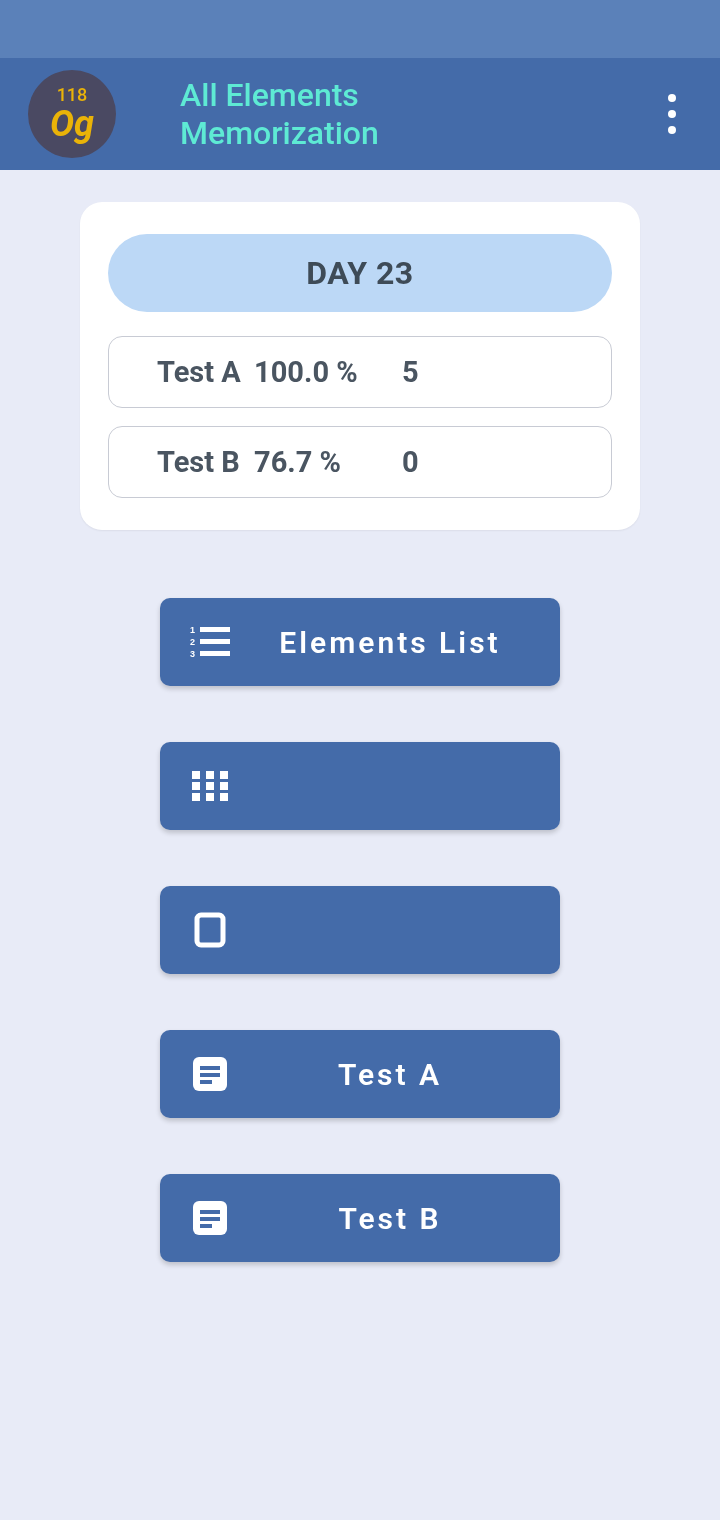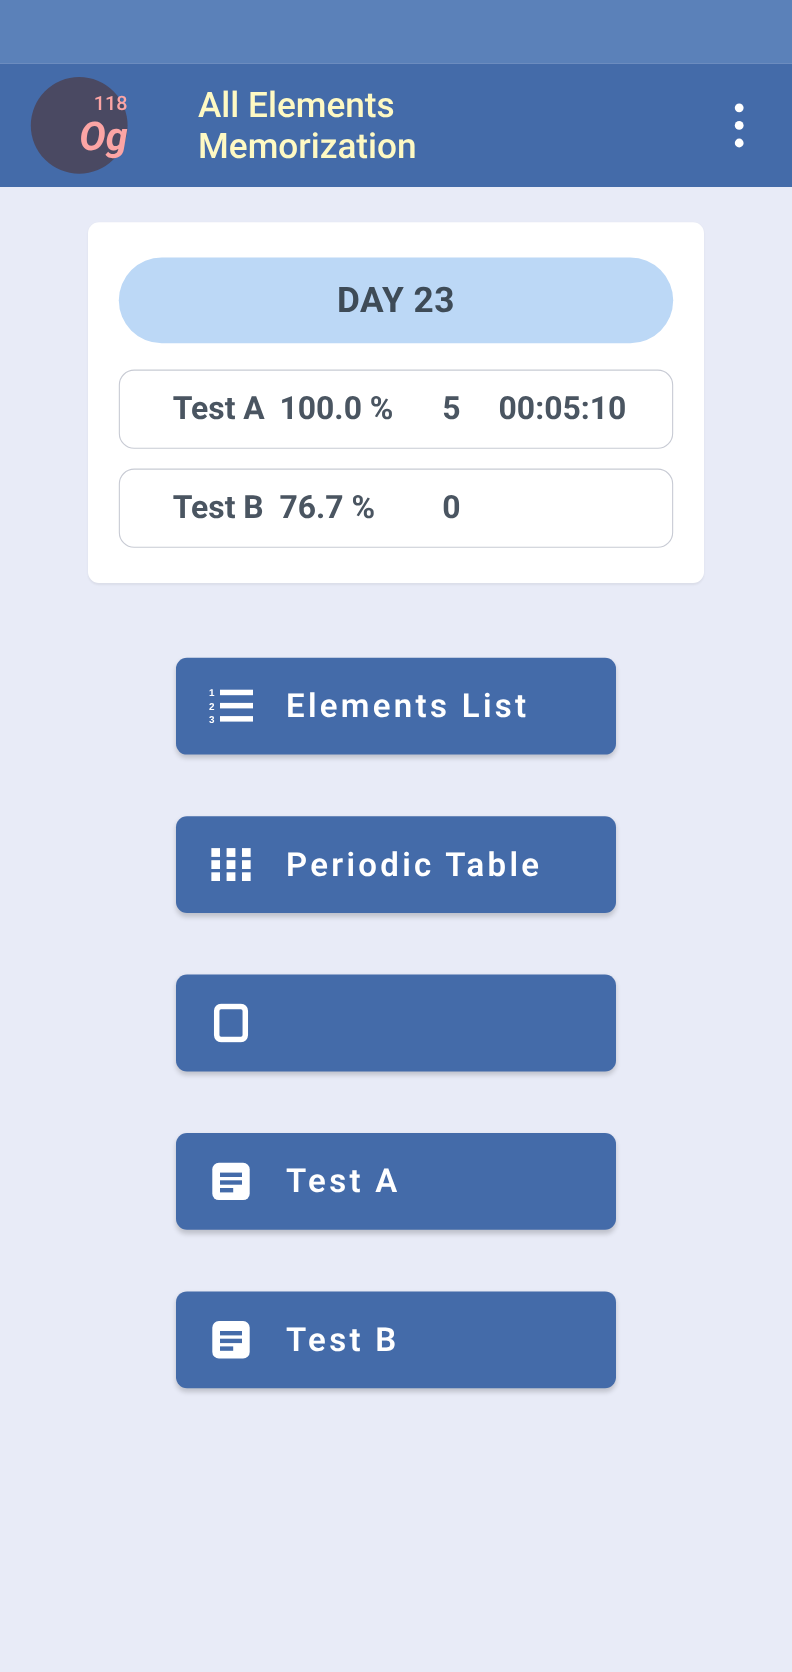--- a/index.html
+++ b/index.html
@@ -28,41 +28,41 @@
       padding: 0 28px;
       position: relative;
     }
     .logo-circle {
       width: 88px;
       height: 88px;
       border-radius: 50%;
       background: #4a4962;
       display: flex;
       flex-direction: column;
-      align-items: flex-end;
+      align-items: center;
       justify-content: center;
-      color: #fca5a5;
+      color: #eab308;
     }
     .logo-number {
       font-size: 18px;
       font-weight: 500;
       line-height: 1;
       margin-bottom: 2px;
     }
     .logo-symbol {
       font-size: 36px;
       font-weight: 700;
       line-height: 1;
       font-style: italic;
     }
     .app-title {
       position: absolute;
       left: 50%;
       transform: translateX(-50%);
-      color: #fef9c3;
+      color: #5eead4;
       font-size: 32px;
       font-weight: 500;
     }
     .menu-dots {
       position: absolute;
       right: 32px;
       top: 50%;
       transform: translateY(-50%);
       display: flex;
       flex-direction: column;
@@ -71,21 +71,21 @@
     }
     .menu-dot {
       width: 8px;
       height: 8px;
       border-radius: 50%;
       background: white;
     }
     .card {
       margin: 32px 80px 0;
       background: white;
-      border-radius: 10px;
+      border-radius: 22px;
       padding: 32px 28px;
       box-shadow: 0 1px 2px rgba(0,0,0,0.06);
     }
     .day-badge {
       background: #bcd8f6;
       border-radius: 40px;
       padding: 20px;
       text-align: center;
       color: #3e4b57;
       font-size: 32px;
@@ -135,21 +135,21 @@
       position: relative;
     }
     .nav-button .icon-slot {
       width: 100px;
       display: flex;
       justify-content: center;
       align-items: center;
     }
     .nav-button .label-slot {
       flex: 1;
-      text-align: left;
+      text-align: center;
       padding-right: 40px;
     }
     svg { display: block; }
   </style>
 </head>
 <body>
 
 <div class="status-bar"></div>
 
 <div class="app-bar">
@@ -165,21 +165,20 @@
   </div>
 </div>
 
 <div class="card">
   <div class="day-badge">DAY 23</div>
 
   <div class="test-row">
     <div class="c1">Test A</div>
     <div class="c2">100.0 %</div>
     <div class="c3">5</div>
-    <div class="c4">00:05:10</div>
   </div>
 
   <div class="test-row">
     <div class="c1">Test B</div>
     <div class="c2">76.7 %</div>
     <div class="c3">0</div>
     <div class="c4"></div>
   </div>
 </div>
 
@@ -206,21 +205,20 @@
         <rect x="14" y="0" width="8" height="8"></rect>
         <rect x="28" y="0" width="8" height="8"></rect>
         <rect x="0" y="11" width="8" height="8"></rect>
         <rect x="14" y="11" width="8" height="8"></rect>
         <rect x="28" y="11" width="8" height="8"></rect>
         <rect x="0" y="22" width="8" height="8"></rect>
         <rect x="14" y="22" width="8" height="8"></rect>
         <rect x="28" y="22" width="8" height="8"></rect>
       </svg>
     </div>
-    <div class="label-slot">Periodic Table</div>
   </div>
 
   <div class="nav-button">
     <div class="icon-slot">
       <svg width="32" height="36" viewBox="0 0 32 36" fill="none">
         <rect x="3" y="3" width="26" height="30" rx="4" stroke="white" stroke-width="5"></rect>
       </svg>
     </div>
   </div>
 

